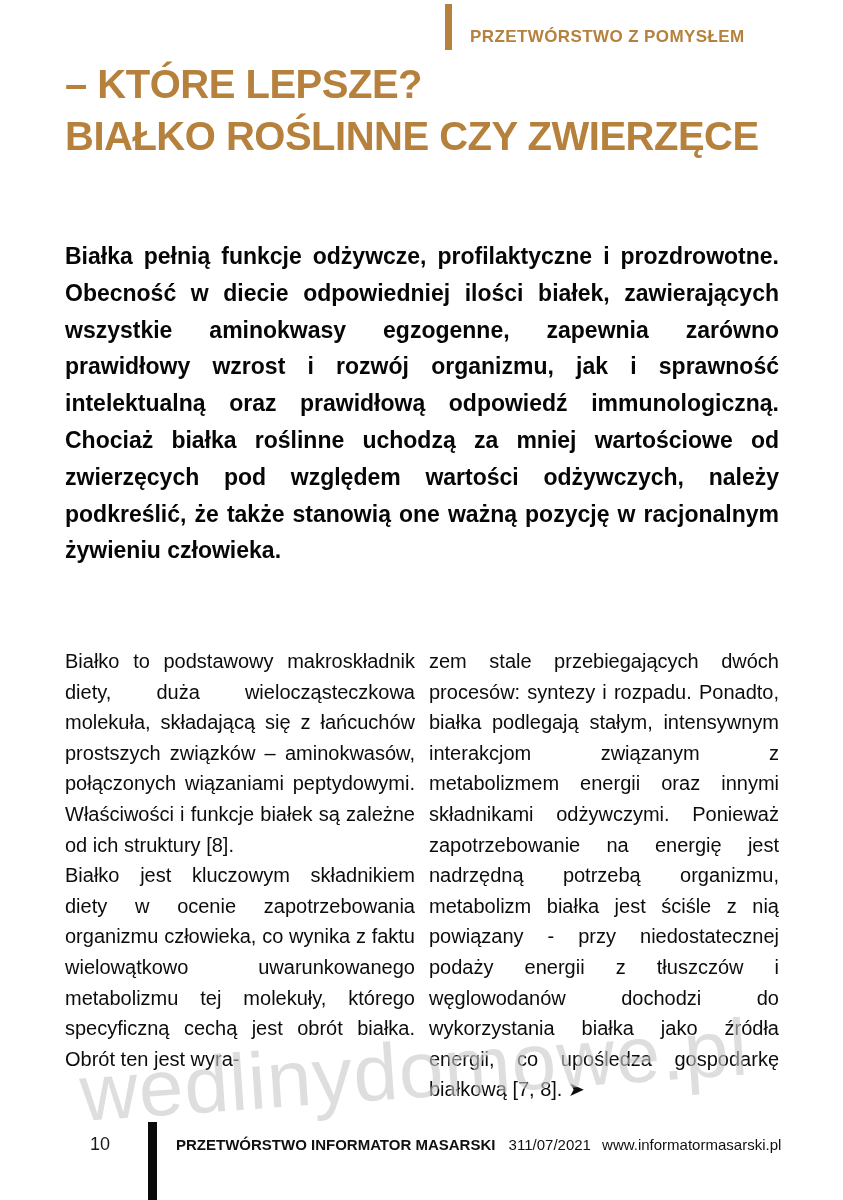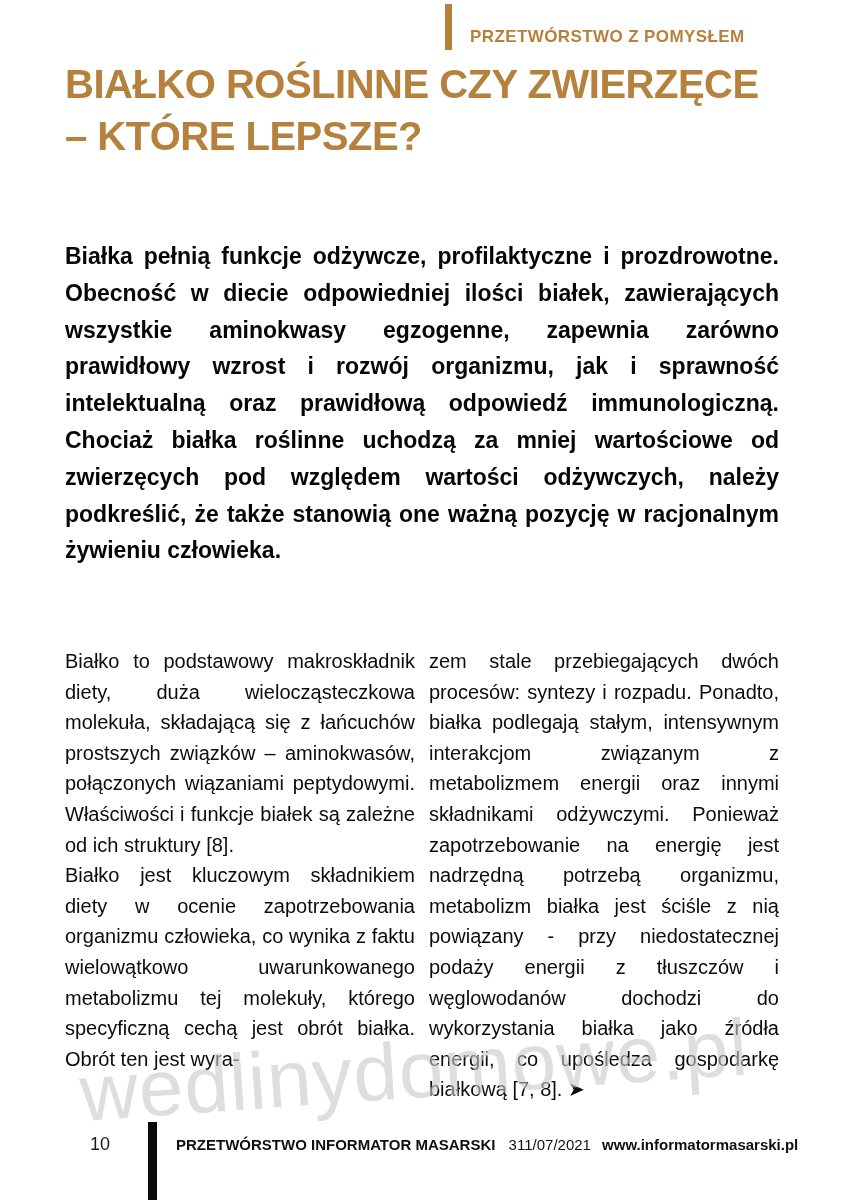--- a/index.html
+++ b/index.html
@@ -148,35 +148,35 @@
   .footer-text {
     position: absolute;
     left: 176px;
     top: 14px;
     font-size: 15px;
     color: #101010;
     white-space: nowrap;
   }
   .footer-text .journal { font-weight: bold; }
   .footer-text .issue { font-weight: normal; margin-left: 9px; }
-  .footer-text .website { font-weight: bold; margin-left: 7px; }
+  .footer-text .website { font-weight: normal; margin-left: 7px; }
 </style>
 </head>
 <body>
 
 <div class="page">
 
   <header class="kicker">
     <div class="kicker-bar"></div>
     <div class="kicker-label">PRZETWÓRSTWO Z POMYSŁEM</div>
   </header>
 
   <h1 class="title">
+    <span class="title-line">– KTÓRE LEPSZE?</span>
     <span class="title-line">BIAŁKO ROŚLINNE CZY ZWIERZĘCE</span>
-    <span class="title-line">– KTÓRE LEPSZE?</span>
   </h1>
 
 
   <p class="lead">Białka pełnią funkcje odżywcze, profilaktyczne i prozdrowotne. Obecność w diecie odpowiedniej ilości białek, zawierających wszystkie aminokwasy egzogenne, zapewnia zarówno prawidłowy wzrost i rozwój organizmu, jak i sprawność intelektualną oraz prawidłową odpowiedź immunologiczną. Chociaż białka roślinne uchodzą za mniej wartościowe od zwierzęcych pod względem wartości odżywczych, należy podkreślić, że także stanowią one ważną pozycję w racjonalnym żywieniu człowieka.</p>
 
   <div class="columns">
     <div class="col">
       <p>Białko to podstawowy makroskładnik diety, duża wielocząsteczkowa molekuła, składającą się z łańcuchów prostszych związków – aminokwasów, połączonych wiązaniami peptydowymi. Właściwości i funkcje białek są zależne od ich struktury [8].</p>
       <p>Białko jest kluczowym składnikiem diety w ocenie zapotrzebowania organizmu człowieka, co wynika z faktu wielowątkowo uwarunkowanego metabolizmu tej molekuły, którego specyficzną cechą jest obrót białka. Obrót ten jest wyra-</p>
     </div>

